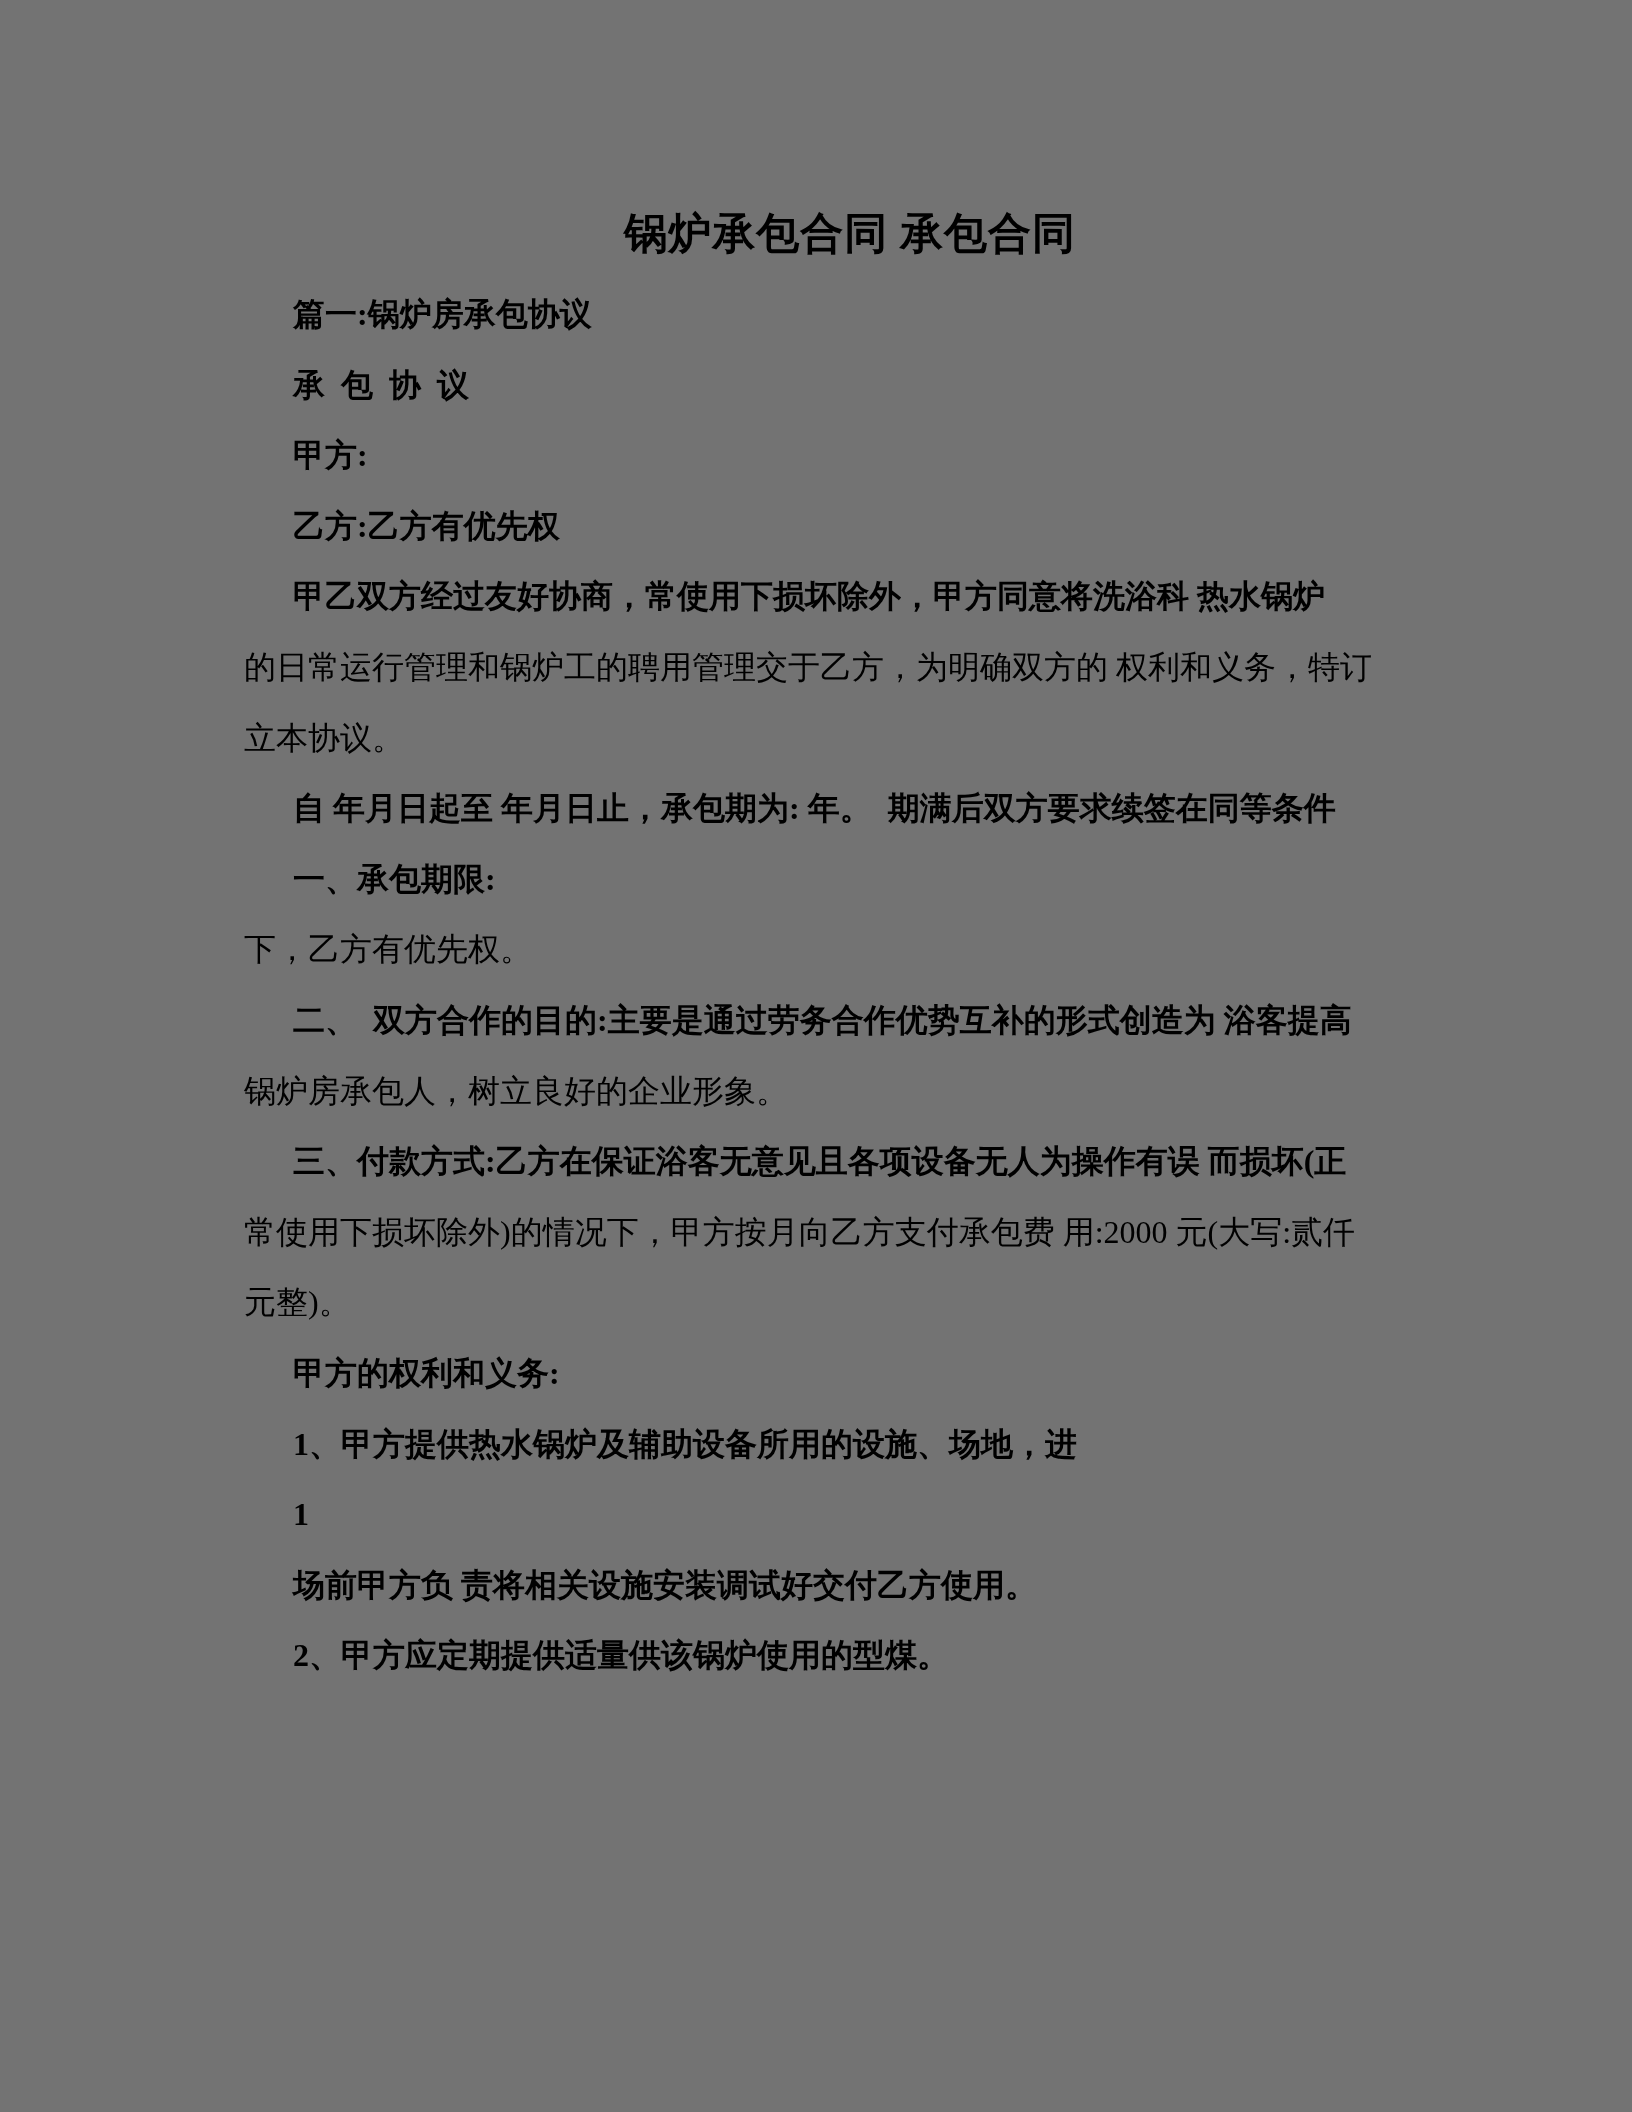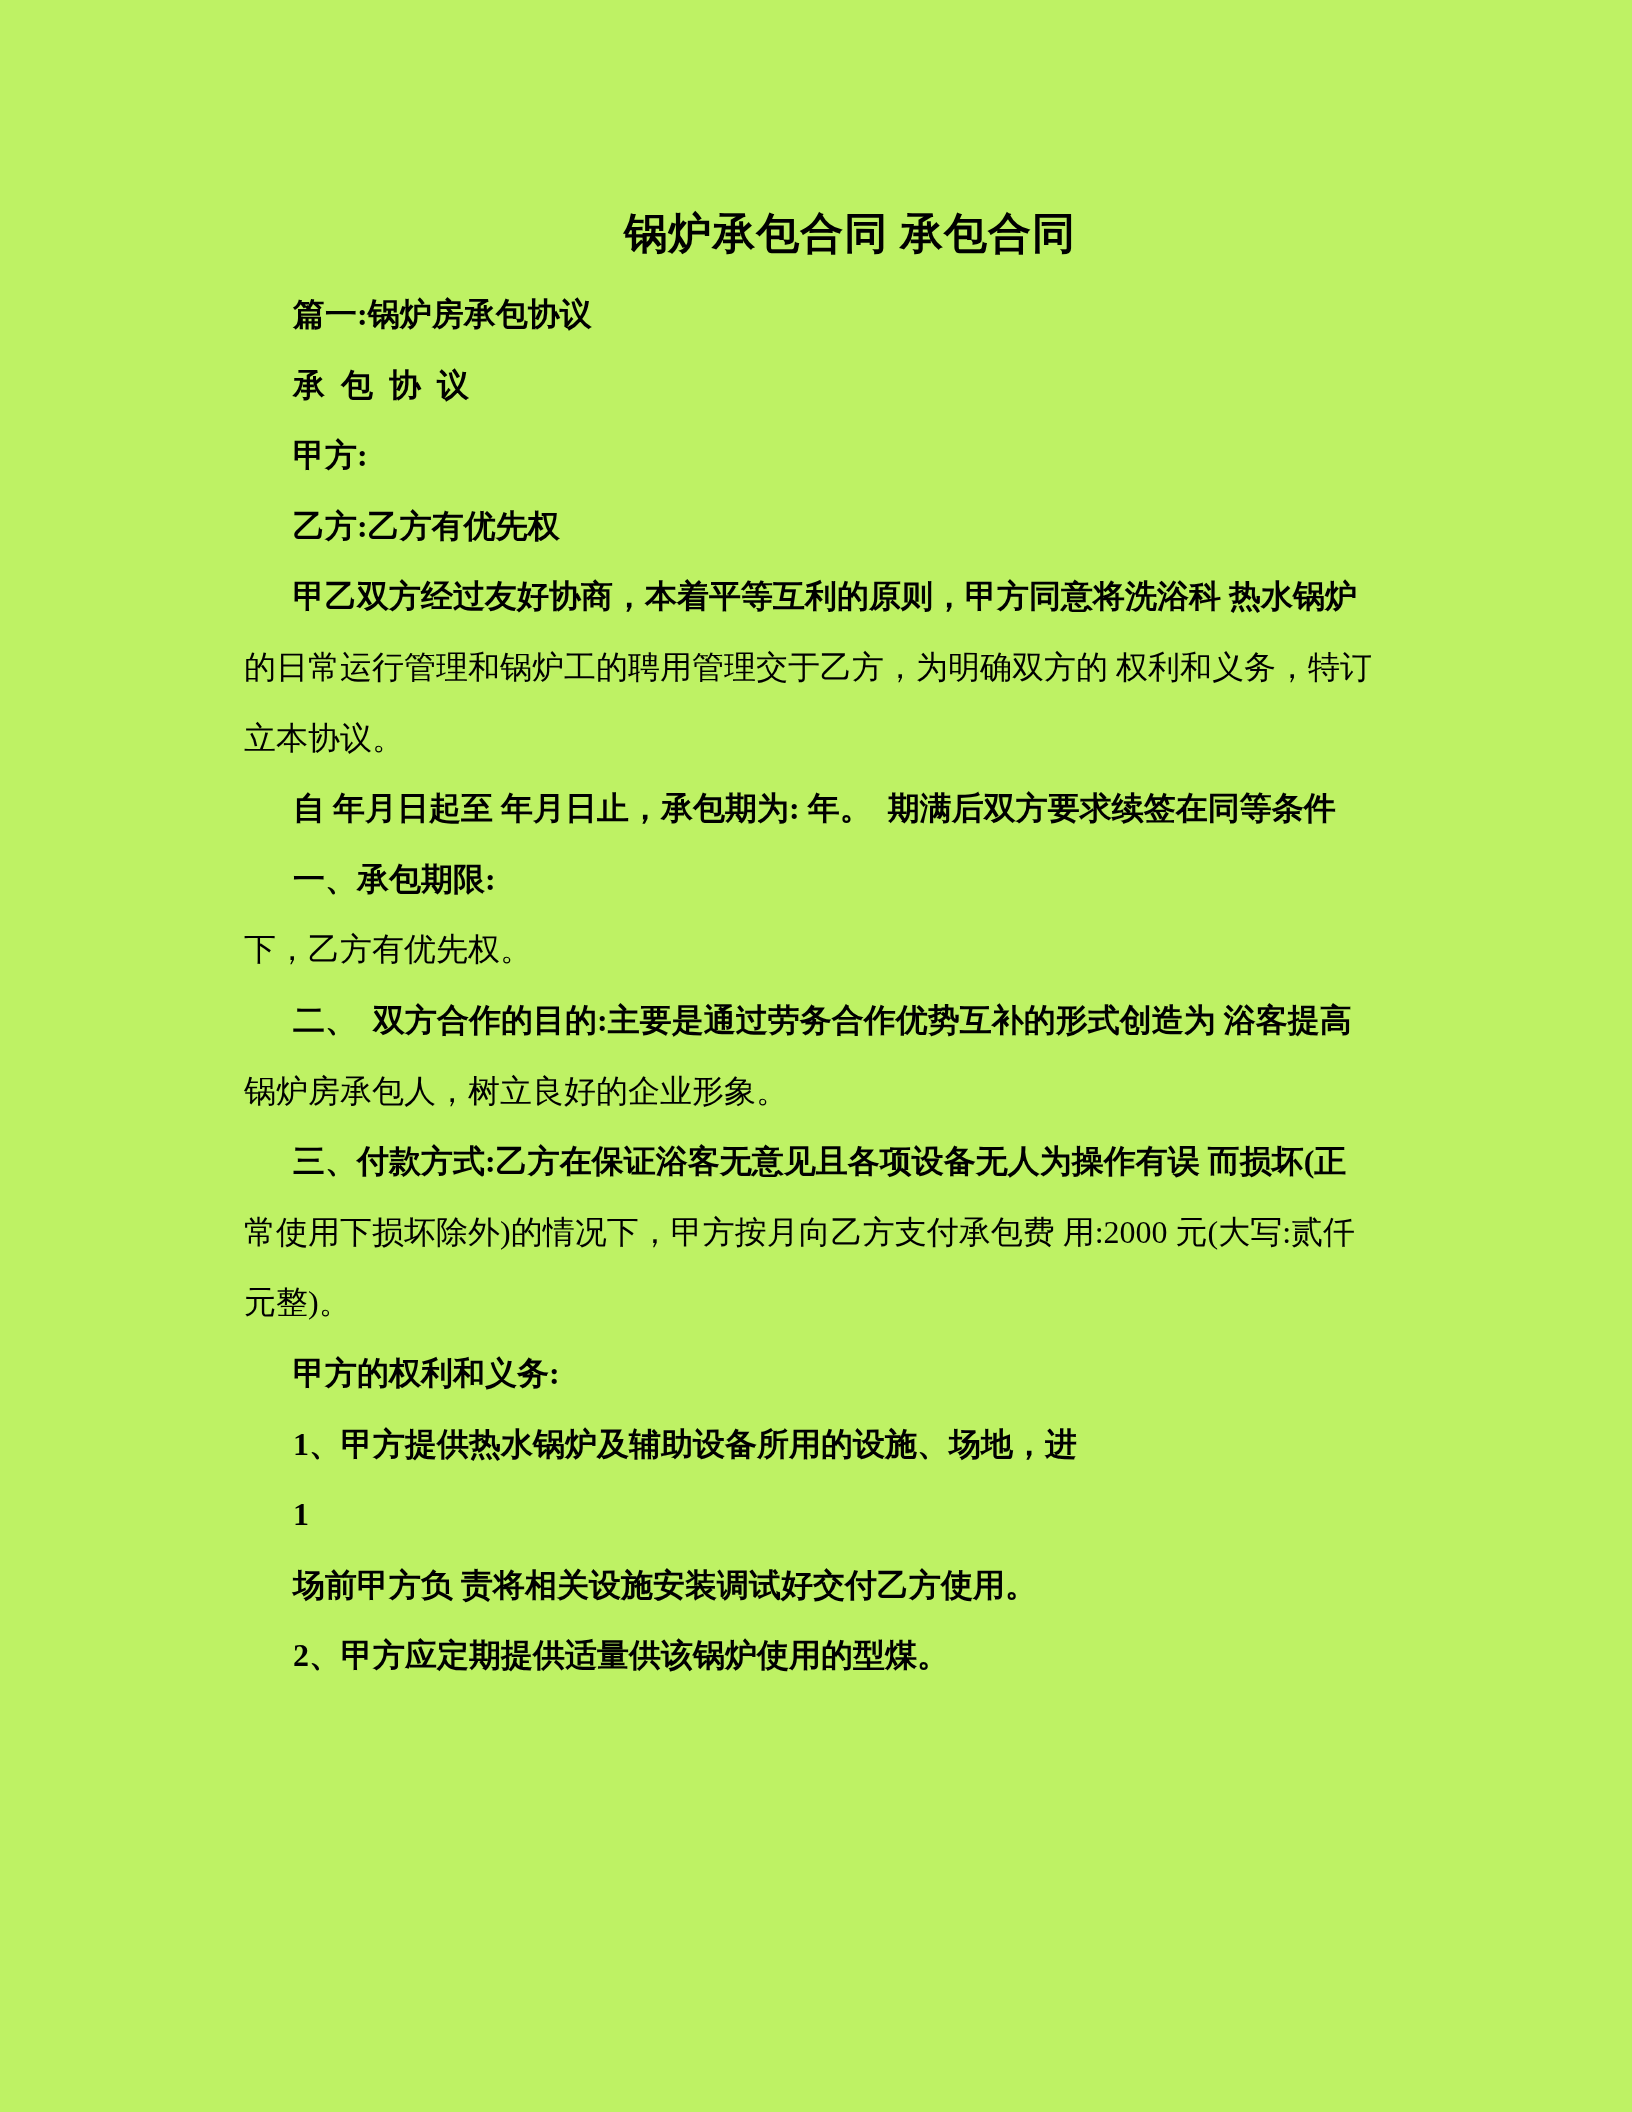--- a/index.html
+++ b/index.html
@@ -4,21 +4,21 @@
 <style>
   html, body {
     margin: 0;
     padding: 0;
     background: #ffffff;
   }
   .page {
     position: relative;
     width: 1632px;
     height: 2112px;
-    background: #bef264;
+    background: #737373;
     overflow: hidden;
     font-family: "Liberation Serif", "DejaVu Serif", serif;
     color: #000000;
   }
   .title {
     position: relative;
     margin: 0;
     padding: 0;
     top: 206px;
     left: 34px;
@@ -51,21 +51,21 @@
 </head>
 <body>
 
 <div class="page">
   <h1 class="title">锅炉承包合同 承包合同</h1>
   <div class="doc-body">
       <div class="line indent">篇一:锅炉房承包协议</div>
       <div class="line indent">承  包  协  议</div>
       <div class="line indent">甲方:</div>
       <div class="line indent">乙方:乙方有优先权</div>
-      <div class="line indent">甲乙双方经过友好协商，本着平等互利的原则，甲方同意将洗浴科 热水锅炉</div>
+      <div class="line indent">甲乙双方经过友好协商，常使用下损坏除外，甲方同意将洗浴科 热水锅炉</div>
       <div class="line">的日常运行管理和锅炉工的聘用管理交于乙方，为明确双方的 权利和义务，特订</div>
       <div class="line">立本协议。</div>
       <div class="line indent">自 年月日起至 年月日止，承包期为: 年。  期满后双方要求续签在同等条件</div>
       <div class="line indent">一、承包期限:</div>
       <div class="line">下，乙方有优先权。</div>
       <div class="line indent">二、  双方合作的目的:主要是通过劳务合作优势互补的形式创造为 浴客提高</div>
       <div class="line">锅炉房承包人，树立良好的企业形象。</div>
       <div class="line indent">三、付款方式:乙方在保证浴客无意见且各项设备无人为操作有误 而损坏(正</div>
       <div class="line">常使用下损坏除外)的情况下，甲方按月向乙方支付承包费 用:2000 元(大写:贰仟</div>
       <div class="line">元整)。</div>

